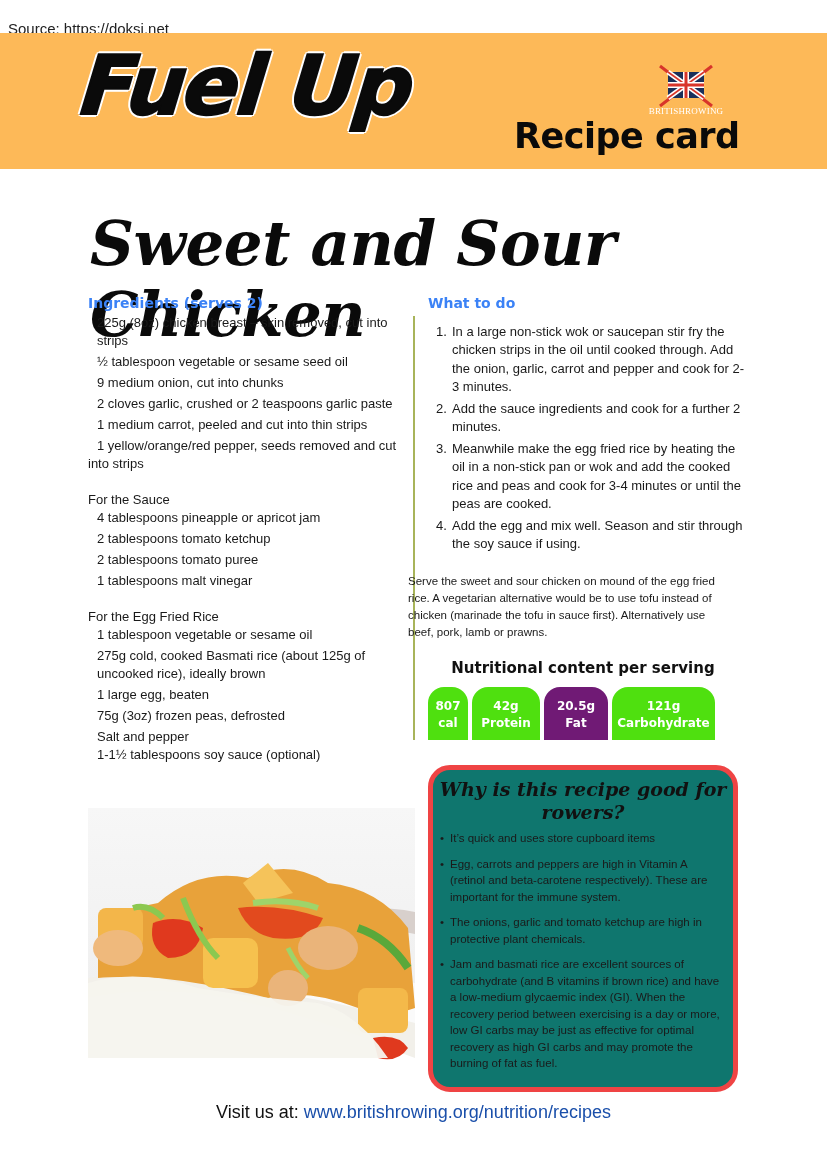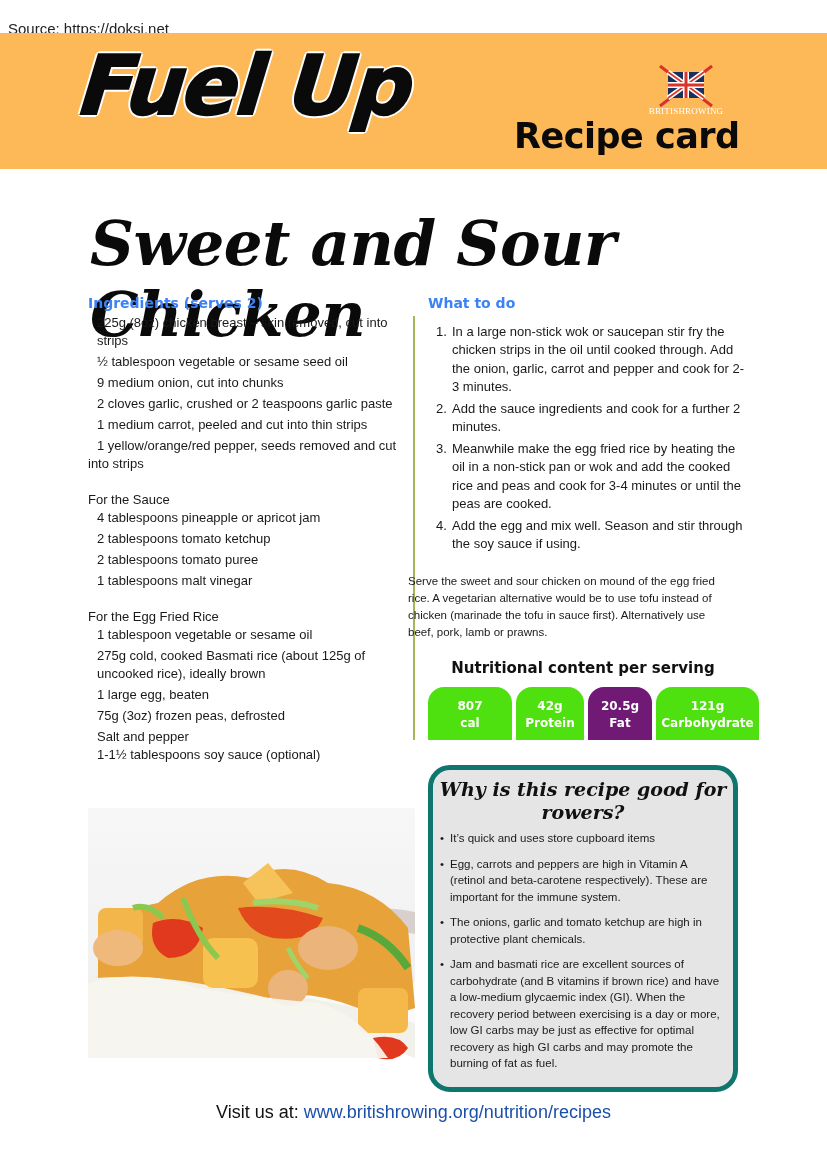--- a/index.html
+++ b/index.html
@@ -44,21 +44,21 @@
   .step-num { width: 16px; flex-shrink: 0; }
   .serve { position: absolute; left: 408px; top: 573px; width: 320px; font-family: "Liberation Sans", sans-serif; font-size: 11.5px; line-height: 17px; color: #1a1a1a; }
 
   .nutri-title { position: absolute; left: 428px; top: 659px; width: 310px; text-align: center; font-family: "DejaVu Sans", sans-serif; font-weight: bold; font-size: 15px; color: #111; }
   .nutri-row { position: absolute; left: 428px; top: 687px; height: 53px; display: flex; gap: 4px; }
   .nbox { height: 53px; border-radius: 16px 16px 0 0; color: #fff; font-family: "DejaVu Sans", sans-serif; font-weight: bold; font-size: 12px; line-height: 17px; text-align: center; padding-top: 11px; }
   .nbox.green { background: #4fe00f; }
   .nbox.pink { background: #701a75; }
 
   
-  .why { position: absolute; left: 428px; top: 765px; width: 310px; height: 327px; border: 5px solid #0f766e; border-radius: 22px; background: #e5e5e5; }
+  .why { position: absolute; left: 428px; top: 765px; width: 310px; height: 327px; border: 5px solid #ef4444; border-radius: 22px; background: #0f766e; }
   .why-title { text-align: center; margin-top: 8px; font-family: "DejaVu Serif", serif; font-style: italic; font-weight: bold; font-size: 19px; line-height: 23px; color: #111; }
   .bullets { margin-top: 6px; padding-left: 7px; padding-right: 8px; font-family: "Liberation Sans", sans-serif; font-size: 11.5px; line-height: 16.5px; color: #1a1a1a; }
   .bullet { display: flex; margin-bottom: 9px; }
   .bullet-dot { width: 10px; flex-shrink: 0; }
 
   .photo { position: absolute; left: 88px; top: 808px; width: 327px; height: 270px; background: #f6f6f6; overflow: hidden; }
 
   .footer { position: absolute; left: 0; top: 1102px; width: 827px; text-align: center; font-family: "Liberation Sans", sans-serif; font-size: 18px; color: #111; }
   .footer a { color: #1a4faa; text-decoration: none; margin-top: 36px; }
 </style>
@@ -135,21 +135,21 @@
       <span class="step-num">4.</span>
       <span>Add the egg and mix well.  Season and stir through the soy sauce if using.</span>
     </div>
   </div>
 </div>
 
 <div class="serve">Serve the sweet and sour chicken on mound of the egg fried rice.  A vegetarian alternative would be to use tofu instead of chicken (marinade the tofu in sauce first).  Alternatively use beef, pork, lamb or prawns.</div>
 
 <div class="nutri-title">Nutritional content per serving</div>
 <div class="nutri-row">
-  <div class="nbox green" style="width:84px">
+  <div class="nbox green" style="width:40px">
     <div>807</div>
     <div>cal</div>
   </div>
   <div class="nbox green" style="width:68px">
     <div>42g</div>
     <div>Protein</div>
   </div>
   <div class="nbox pink" style="width:64px">
     <div>20.5g</div>
     <div>Fat</div>

